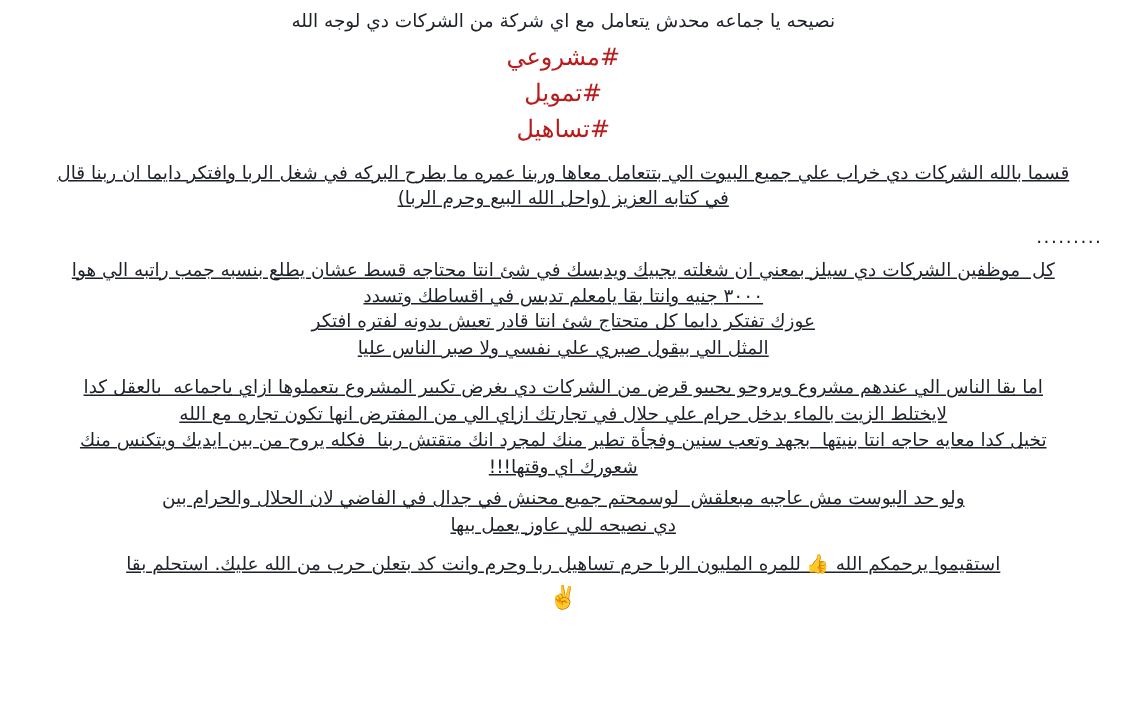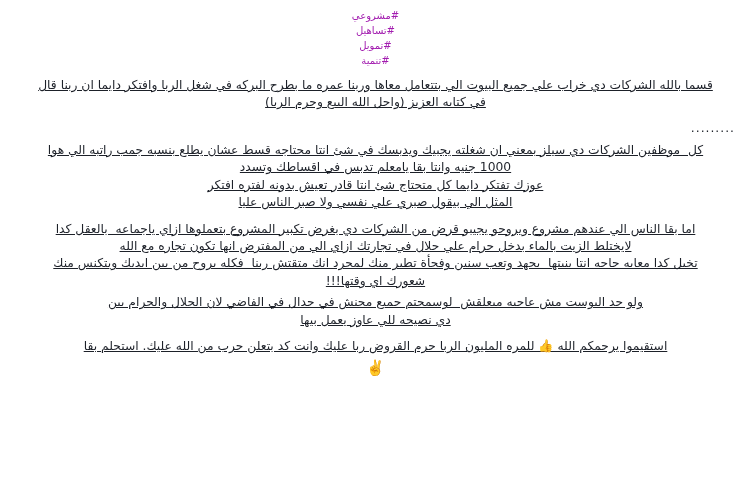--- a/index.html
+++ b/index.html
@@ -41,22 +41,22 @@
   .block-gap-sm {
     height: 4px;
   }
   .hashtags {
     direction: rtl;
     text-align: center;
     margin-top: 2px;
   }
   .hashtag {
     display: block;
-    color: #a21caf;
-    font-size: 10px;
+    color: #b91c1c;
+    font-size: 16px;
     line-height: 1.5;
     text-decoration: none;
     cursor: pointer;
   }
   .dots {
     direction: rtl;
     text-align: right;
     color: #1d2129;
     font-size: 12.3px;
     padding-right: 6px;
@@ -71,59 +71,59 @@
     line-height: 1.42;
     text-decoration: underline;
   }
 </style>
 </head>
 <body>
 
 <div class="page">
   <div class="post">
 
+    <div class="para">نصيحه يا جماعه محدش يتعامل مع اي شركة من الشركات دي لوجه الله</div>
 
     <div class="hashtags">
       <a class="hashtag">#مشروعي</a>
+      <a class="hashtag">#تمويل</a>
       <a class="hashtag">#تساهيل</a>
-      <a class="hashtag">#تمويل</a>
-      <a class="hashtag">#تنمية</a>
     </div>
 
     <div class="block-gap"></div>
 
     <div class="para tight">قسما بالله الشركات دي خراب علي جميع البيوت الي بتتعامل معاها وربنا عمره ما بطرح البركه في شغل الربا وافتكر دايما ان ربنا قال
 في كتابه العزيز (واحل الله البيع وحرم الربا)</div>
 
     <div class="block-gap-sm"></div>
 
 
     <div class="block-gap-sm"></div>
 
     <div class="dots">.........</div>
 
     <div class="block-gap-sm"></div>
 
     <div class="para tight">كل  موظفين الشركات دي سيلز بمعني ان شغلته يجبيك ويدبسك في شئ انتا محتاجه قسط عشان يطلع بنسبه جمب راتبه الي هوا
-1000 جنيه وانتا بقا يامعلم تدبس في اقساطك وتسدد
+٣٠٠٠ جنيه وانتا بقا يامعلم تدبس في اقساطك وتسدد
 عوزك تفتكر دايما كل متحتاج شئ انتا قادر تعيش بدونه لفتره افتكر
 المثل الي بيقول صبري علي نفسي ولا صبر الناس عليا</div>
 
     <div class="block-gap"></div>
 
     <div class="para tight">اما بقا الناس الي عندهم مشروع ويروحو يجيبو قرض من الشركات دي بغرض تكبير المشروع بتعملوها ازاي ياجماعه  بالعقل كدا
 لايختلط الزيت بالماء بدخل حرام علي حلال في تجارتك ازاي الي من المفترض انها تكون تجاره مع الله
 تخيل كدا معايه حاجه انتا بنيتها  بجهد وتعب سنين وفجأة تطير منك لمجرد انك متقتش ربنا  فكله يروح من بين ايديك ويتكنس منك
 شعورك اي وقتها!!!</div>
 
     <div class="block-gap-sm"></div>
 
     <div class="para tight">ولو حد البوست مش عاجبه مبعلقش  لوسمحتم جميع محنش في جدال في الفاضي لان الحلال والحرام بين
 دي نصيحه للي عاوز يعمل بيها</div>
 
     <div class="block-gap"></div>
 
-    <div class="para tight">استقيموا يرحمكم الله 👍 للمره المليون الربا حرم القروض ربا عليك وانت كد بتعلن حرب من الله عليك. استحلم بقا</div>
+    <div class="para tight">استقيموا يرحمكم الله 👍 للمره المليون الربا حرم تساهيل ربا وحرم وانت كد بتعلن حرب من الله عليك. استحلم بقا</div>
 
     <div class="emoji-line">✌️</div>
 
   </div>
 </div>
 
 </body></html>

